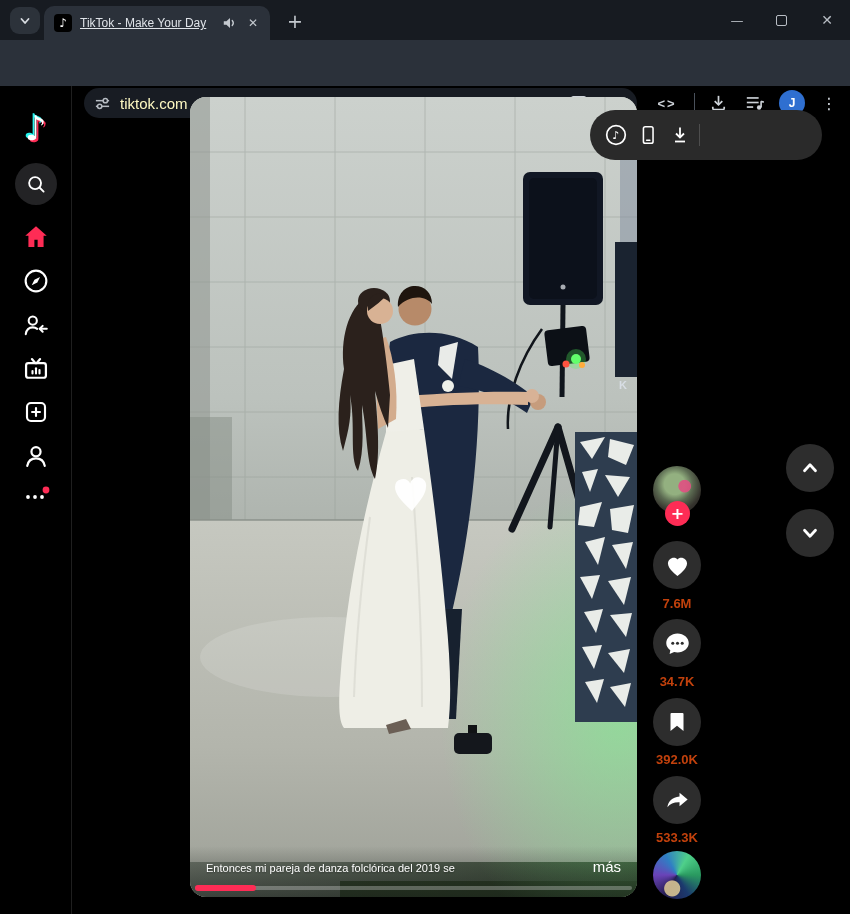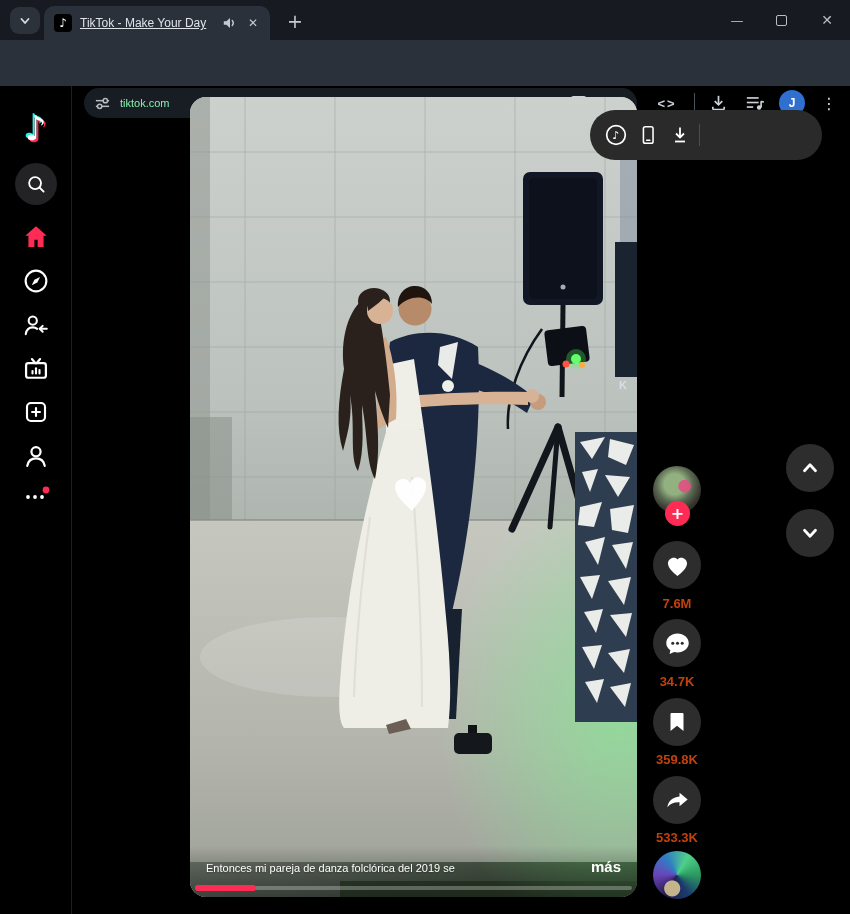--- a/index.html
+++ b/index.html
@@ -44,21 +44,21 @@
   
   .toolbar { position:absolute; left:0; top:40px; width:850px; height:46px; background:#2b313a; }
   .navbtn { position:absolute; top:51px; width:26px; height:26px; display:flex; align-items:center; justify-content:center;
             color:#ced3d9; cursor:pointer; border-radius:50%; font-family:"DejaVu Sans", sans-serif; }
   .back { left:9px; font-size:18px; }
   .reload { left:46px; }
   .urlbar {
     position:absolute; left:84px; top:48px; width:553px; height:30px; border-radius:15px;
     background:#181c23; display:flex; align-items:center; padding:0 12px 0 10px; gap:9px;
   }
-  .urltext { font-size:11px; color:#86efac; flex:0 0 auto; }
+  .urltext { font-size:15px; color:#fef9c3; flex:0 0 auto; }
   .urlspacer { flex:1; }
   .tbicon { width:24px; height:24px; display:flex; align-items:center; justify-content:center; cursor:pointer; }
   .star { color:#ced3d9; font-size:16px; font-family:"DejaVu Sans", sans-serif; }
   .extcode { position:absolute; left:653px; top:50px; width:28px; height:26px; display:flex; align-items:center; justify-content:center;
              color:#ced3d9; font-size:13px; font-weight:bold; letter-spacing:2px; cursor:pointer; }
   .tbsep { position:absolute; left:694px; top:53px; width:1px; height:20px; background:#4a515b; }
   .dlbtn { position:absolute; left:706px; top:50px; }
   .plbtn { position:absolute; left:743px; top:50px; }
   .avatarJ {
     position:absolute; left:779px; top:50px; width:26px; height:26px; border-radius:50%;
@@ -83,21 +83,21 @@
     border-radius:16px; overflow:hidden; background:#a8aea6;
   }
   .scene { position:absolute; left:0; top:0; width:100%; height:100%; }
   .caption {
     position:absolute; left:0; right:0; bottom:0; padding:12px 16px 22px;
     background:linear-gradient(180deg, rgba(0,0,0,0) 0%, rgba(20,25,22,0.55) 100%);
   }
   .username { color:#fff; font-size:17px; font-weight:bold; margin-bottom:11px; text-shadow:0 1px 2px rgba(0,0,0,.35); }
   .cap-row { display:flex; align-items:baseline; }
   .cap-text { color:#fff; font-size:11px; white-space:nowrap; overflow:hidden; flex:1; text-shadow:0 1px 2px rgba(0,0,0,.35); }
-  .more { color:#fff; font-size:15px; font-weight:bold; margin-left:12px; cursor:pointer; }
+  .more { color:#fff; font-size:15px; font-weight:normal; margin-left:12px; cursor:pointer; }
   .progress { position:absolute; left:5px; right:5px; bottom:7px; height:4px; border-radius:2px; background:rgba(255,255,255,0.28); cursor:pointer; }
   .progress-fill { position:absolute; left:0; top:-1px; height:6px; border-radius:3px; background:#fe2c55; width:14%; }
 
   
   .overlaybar {
     position:absolute; left:590px; top:110px; width:232px; height:50px; border-radius:25px;
     background:#2a2a2a; display:flex; align-items:center; padding:0 6px 0 10px;
   }
   .ov-ic { width:32px; height:32px; display:flex; align-items:center; justify-content:center; cursor:pointer; flex:0 0 auto; }
   .ov-sep { width:1px; height:22px; background:#4d4d4d; margin:0 7px 0 3px; flex:0 0 auto; }
@@ -456,21 +456,21 @@
       <circle cx="16.2" cy="11.7" r="1.35" fill="#2d2d2d"></circle>
     </svg>
   </div>
   <div class="count" style="top:674px">34.7K</div>
 
   <div class="actbtn" style="top:698px">
     <svg width="24" height="24" viewBox="0 0 24 24">
       <path d="M6.5 3h11a1 1 0 0 1 1 1v17l-6.5-5.2L5.5 21V4a1 1 0 0 1 1-1z" fill="#fff"></path>
     </svg>
   </div>
-  <div class="count" style="top:752px">359.8K</div>
+  <div class="count" style="top:752px">392.0K</div>
 
   <div class="actbtn" style="top:776px">
     <svg width="27" height="27" viewBox="0 0 24 24">
       <path d="M13.8 5 21 11l-7.2 6v-3.4c-4.9-.2-8.3 1.3-10.8 4.4.7-5.3 4.1-8.9 10.8-9.6z" fill="#fff"></path>
     </svg>
   </div>
   <div class="count" style="top:830px">533.3K</div>
 
   <div class="disc"></div>
 

